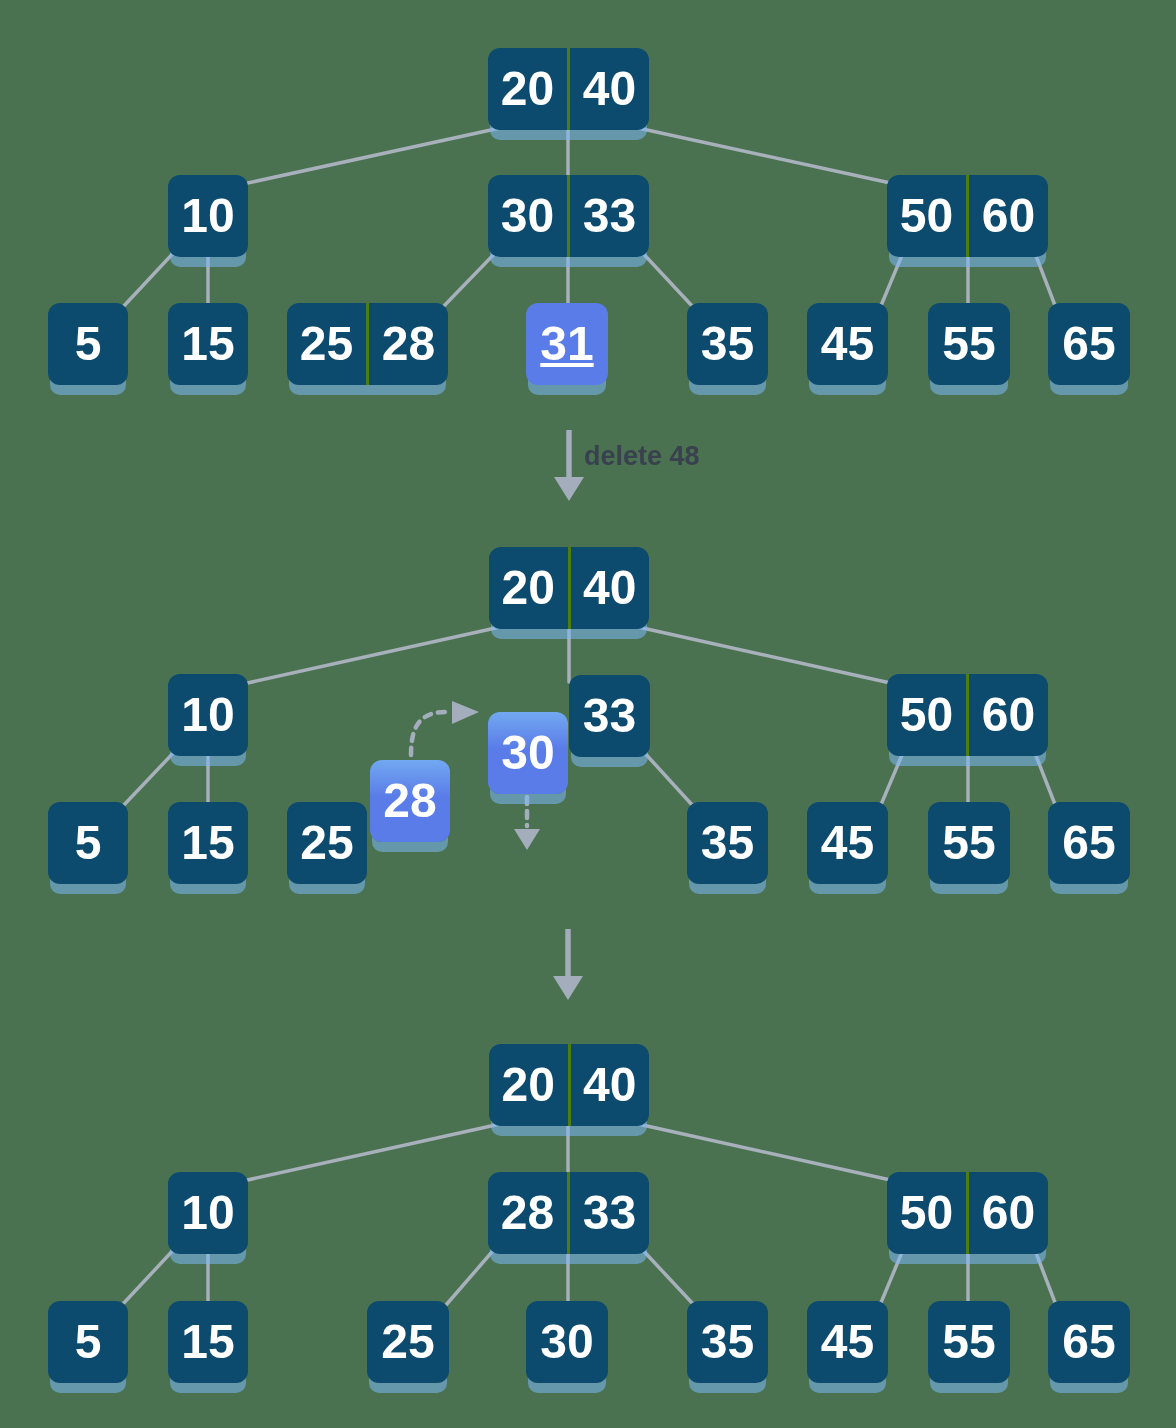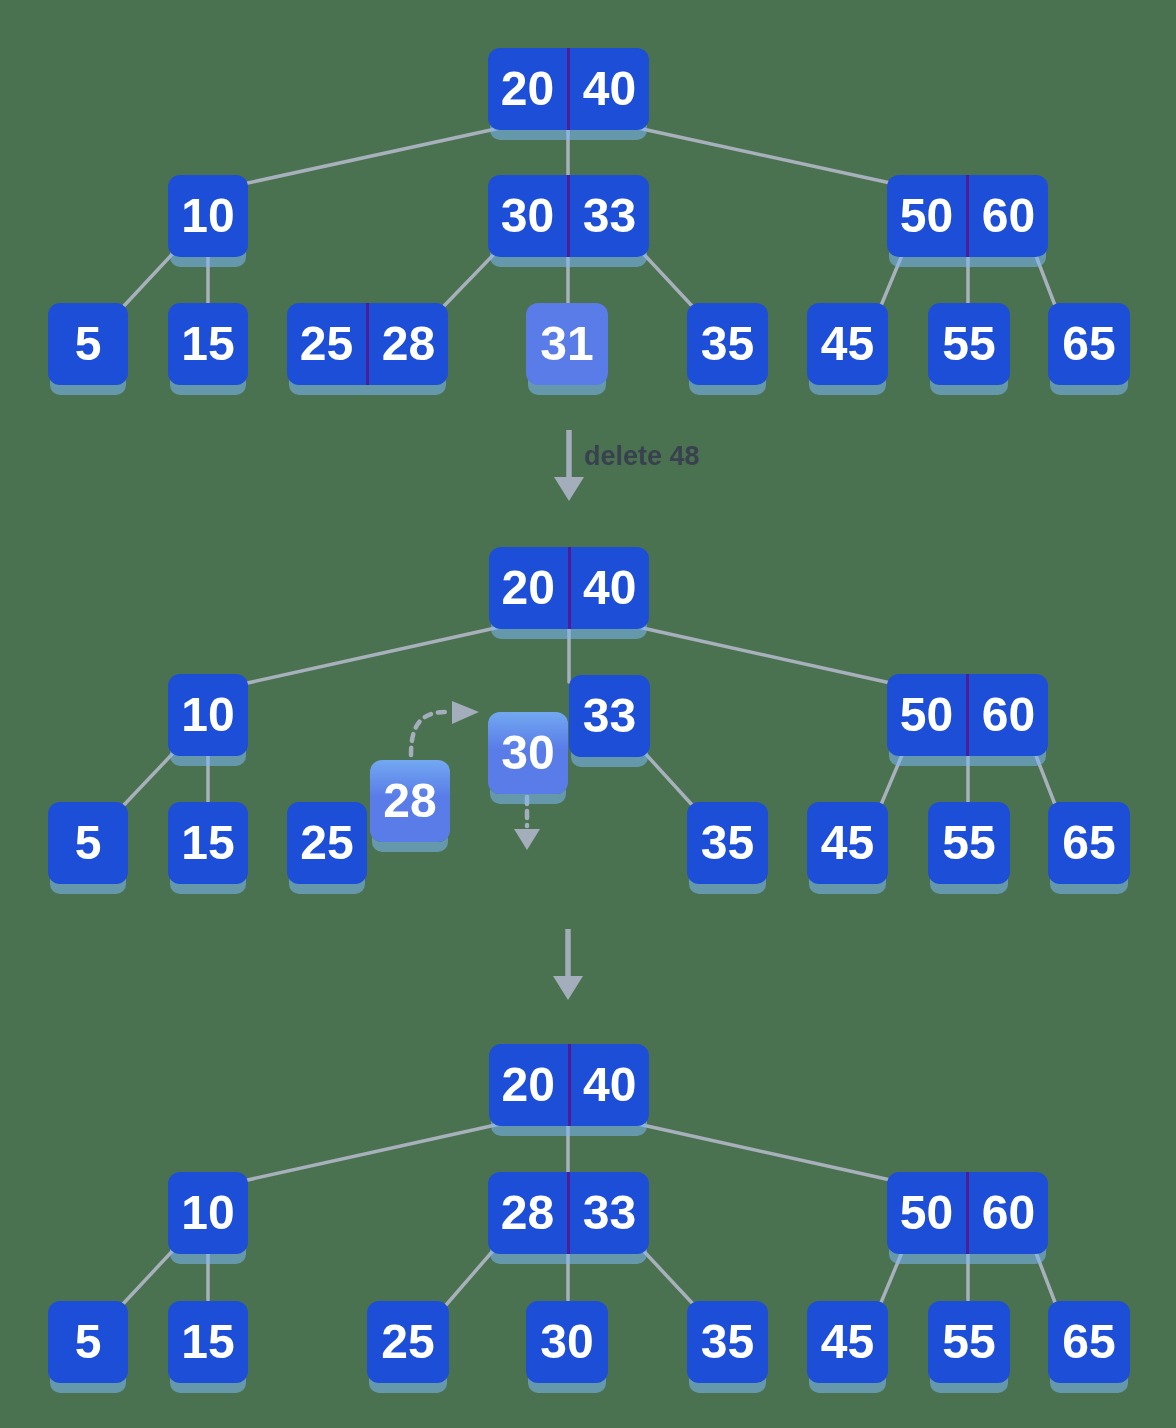--- a/index.html
+++ b/index.html
@@ -1,26 +1,26 @@
 <!DOCTYPE html>
 <html><head>
 <meta charset="utf-8">
 <style>
   html,body{margin:0;padding:0;}
   body{background:#4a7250;font-family:"Liberation Sans",sans-serif;}
   .stage{position:relative;width:1176px;height:1428px;overflow:hidden;}
   #edge-layer{position:absolute;left:0;top:0;}
   .node{
     position:absolute;display:flex;border-radius:12px;
-    background:#1d4ed8;color:#ffffff;font-weight:bold;font-size:48px;
+    background:#0c4a6e;color:#ffffff;font-weight:bold;font-size:48px;
     box-shadow:0 12px 0 -2px rgba(125,184,247,0.55);
   }
   .node .cell{flex:1 1 0;display:flex;align-items:center;justify-content:center;padding-bottom:2px;}
-  .node .cell + .cell{border-left:3px solid #4c1d95;}
-  .node.highlight{background:#5a7ce8;}
+  .node .cell + .cell{border-left:3px solid #4d7c0f;}
+  .node.highlight{background:#5a7ce8;text-decoration:underline;}
   .node.moving{background:linear-gradient(180deg,#72a8f1 0%,#5a7ce8 45%);}
   .arrow-label{position:absolute;color:#39404e;font-size:27px;font-weight:bold;white-space:nowrap;}
 </style>
 </head>
 <body>
 
 <div class="stage" style="background: rgb(74, 114, 80);">
   <svg id="edge-layer" width="1176" height="1428" viewBox="0 0 1176 1428">
       <line x1="500" y1="128" x2="243" y2="184" stroke="#a7b0bb" stroke-width="3.5" stroke-linecap="round"></line>
       <line x1="568" y1="125" x2="568" y2="308" stroke="#a7b0bb" stroke-width="3.5" stroke-linecap="round"></line>

